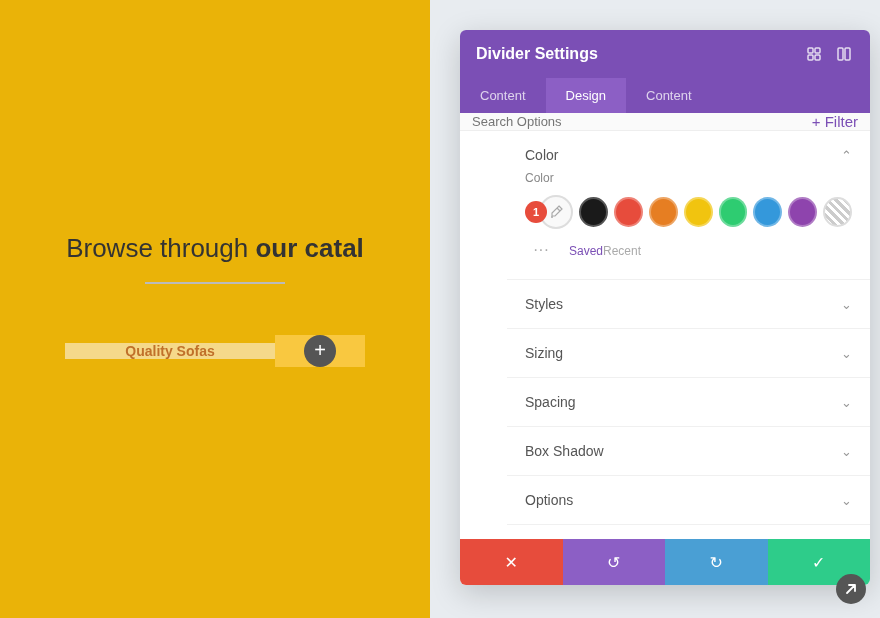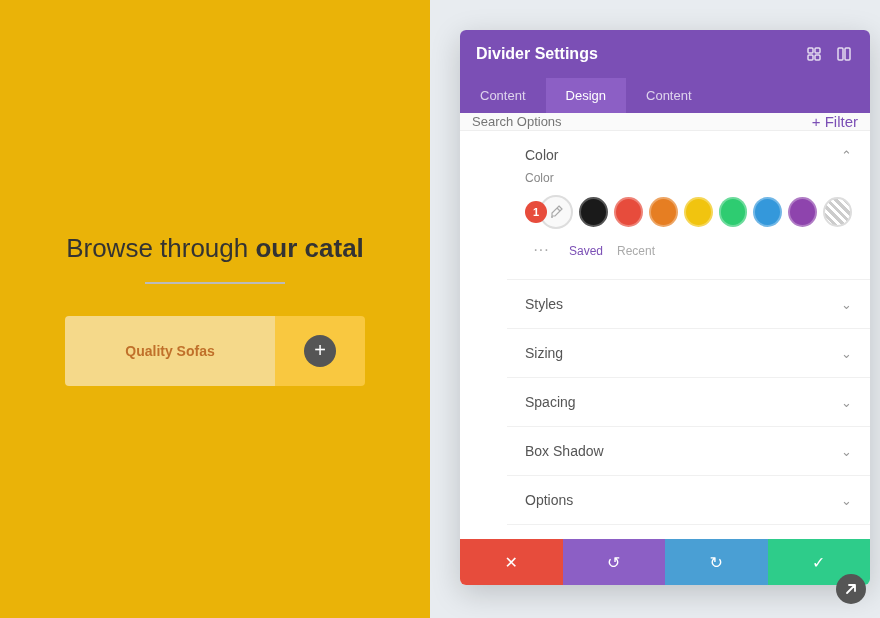--- a/index.html
+++ b/index.html
@@ -42,20 +42,21 @@
       background: #bbb;
       margin-bottom: 32px;
     }
 
     .canvas-cards {
       display: flex;
       width: 300px;
       height: 70px;
       border-radius: 4px;
       overflow: hidden;
+      align-items: center;
     }
 
     .canvas-card-left {
       background: #f5d98a;
       flex: 1;
       display: flex;
       align-items: center;
       justify-content: center;
       color: #c0702a;
       font-size: 14px;
@@ -287,21 +288,20 @@
 
     .color-dots-btn {
       color: #aaa;
       font-size: 16px;
       cursor: pointer;
       padding: 4px 6px;
     }
 
     .saved-recent-row {
       display: flex;
-      gap: 14px;
       padding-left: 4px;
       margin-top: 2px;
     }
 
     .saved-label {
       font-size: 12px;
       color: #7b4fb5;
       cursor: pointer;
     }
 

